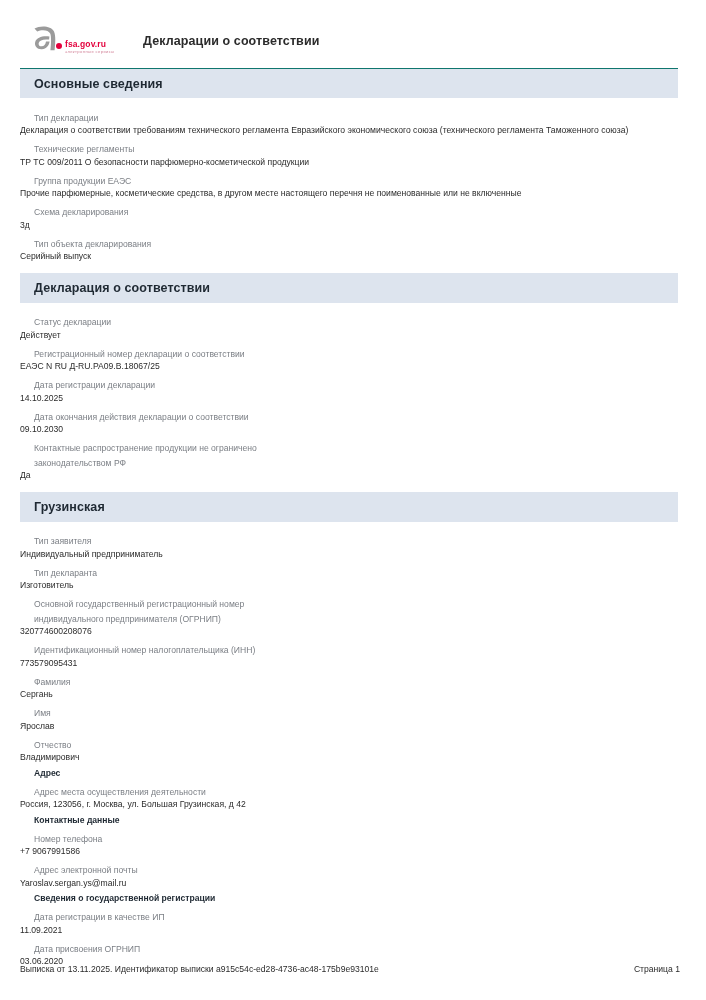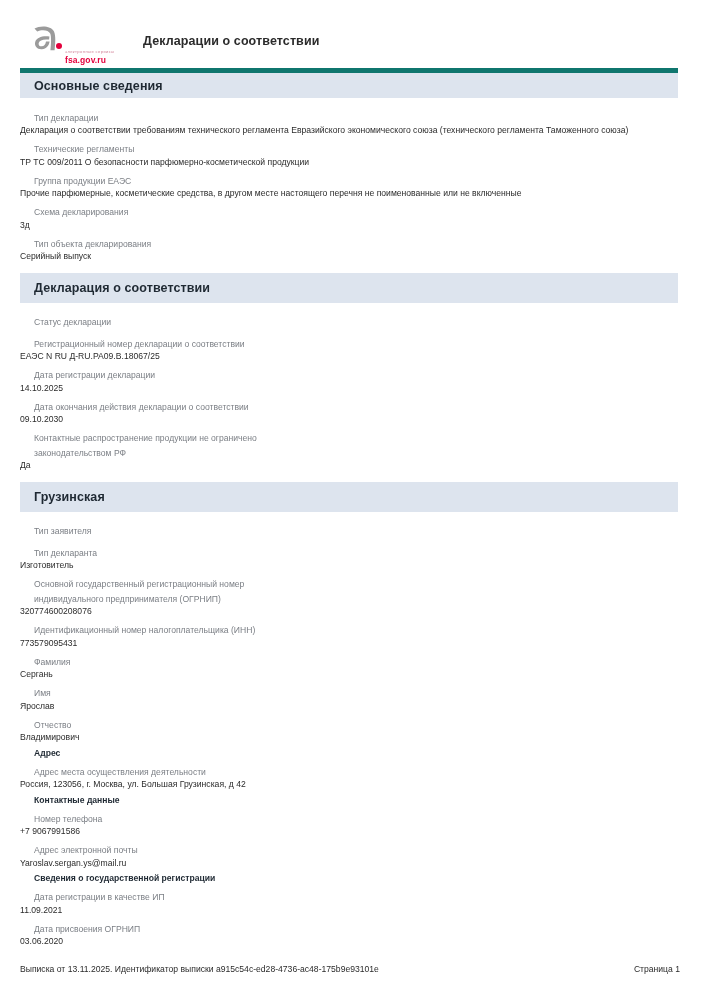--- a/index.html
+++ b/index.html
@@ -43,21 +43,21 @@
     left: 26px;
     top: 17px;
     width: 6px;
     height: 6px;
     border-radius: 50%;
     background: #e3003c;
   }
   .logo-domain {
     position: absolute;
     left: 35px;
-    top: 30px;
+    top: 14px;
     font-size: 8.5px;
     font-weight: bold;
     color: #e3003c;
     letter-spacing: 0.1px;
     line-height: 1;
     white-space: nowrap;
     text-align: right;
   }
   .logo-sub {
     position: absolute;
@@ -95,21 +95,21 @@
 
   
   .section-head {
     position: relative;
     background: #dde4ee;
     height: 30px;
     margin-bottom: 0;
     box-sizing: border-box;
   }
   .section-head.first {
-    border-top: 5px solid #0f766e;
+    border-top: 1px solid #0f766e;
   }
   .section-head-title {
     position: absolute;
     left: 14px;
     top: 50%;
     transform: translateY(-50%);
     font-size: 12.5px;
     font-weight: bold;
     color: #1f2933;
     letter-spacing: 0.1px;
@@ -213,20 +213,21 @@
           <div class="field-label">Тип объекта декларирования</div>
           <div class="field-value">Серийный выпуск</div>
         </div>
       </div>
       <div class="section-head">
         <div class="section-head-title">Декларация о соответствии</div>
       </div>
       <div class="section-body">
         <div class="field-row">
           <div class="field-label">Статус декларации</div>
+          <div class="field-value">Действует</div>
         </div>
         <div class="field-row">
           <div class="field-label">Регистрационный номер декларации о соответствии</div>
           <div class="field-value">ЕАЭС N RU Д-RU.РА09.В.18067/25</div>
         </div>
         <div class="field-row">
           <div class="field-label">Дата регистрации декларации</div>
           <div class="field-value">14.10.2025</div>
         </div>
         <div class="field-row">
@@ -237,20 +238,21 @@
           <div class="field-label">Контактные распространение продукции не ограничено законодательством РФ</div>
           <div class="field-value">Да</div>
         </div>
       </div>
       <div class="section-head">
         <div class="section-head-title">Грузинская</div>
       </div>
       <div class="section-body">
         <div class="field-row">
           <div class="field-label">Тип заявителя</div>
+          <div class="field-value">Индивидуальный предприниматель</div>
         </div>
         <div class="field-row">
           <div class="field-label">Тип декларанта</div>
           <div class="field-value">Изготовитель</div>
         </div>
         <div class="field-row">
           <div class="field-label">Основной государственный регистрационный номер индивидуального предпринимателя (ОГРНИП)</div>
           <div class="field-value">320774600208076</div>
         </div>
         <div class="field-row">

